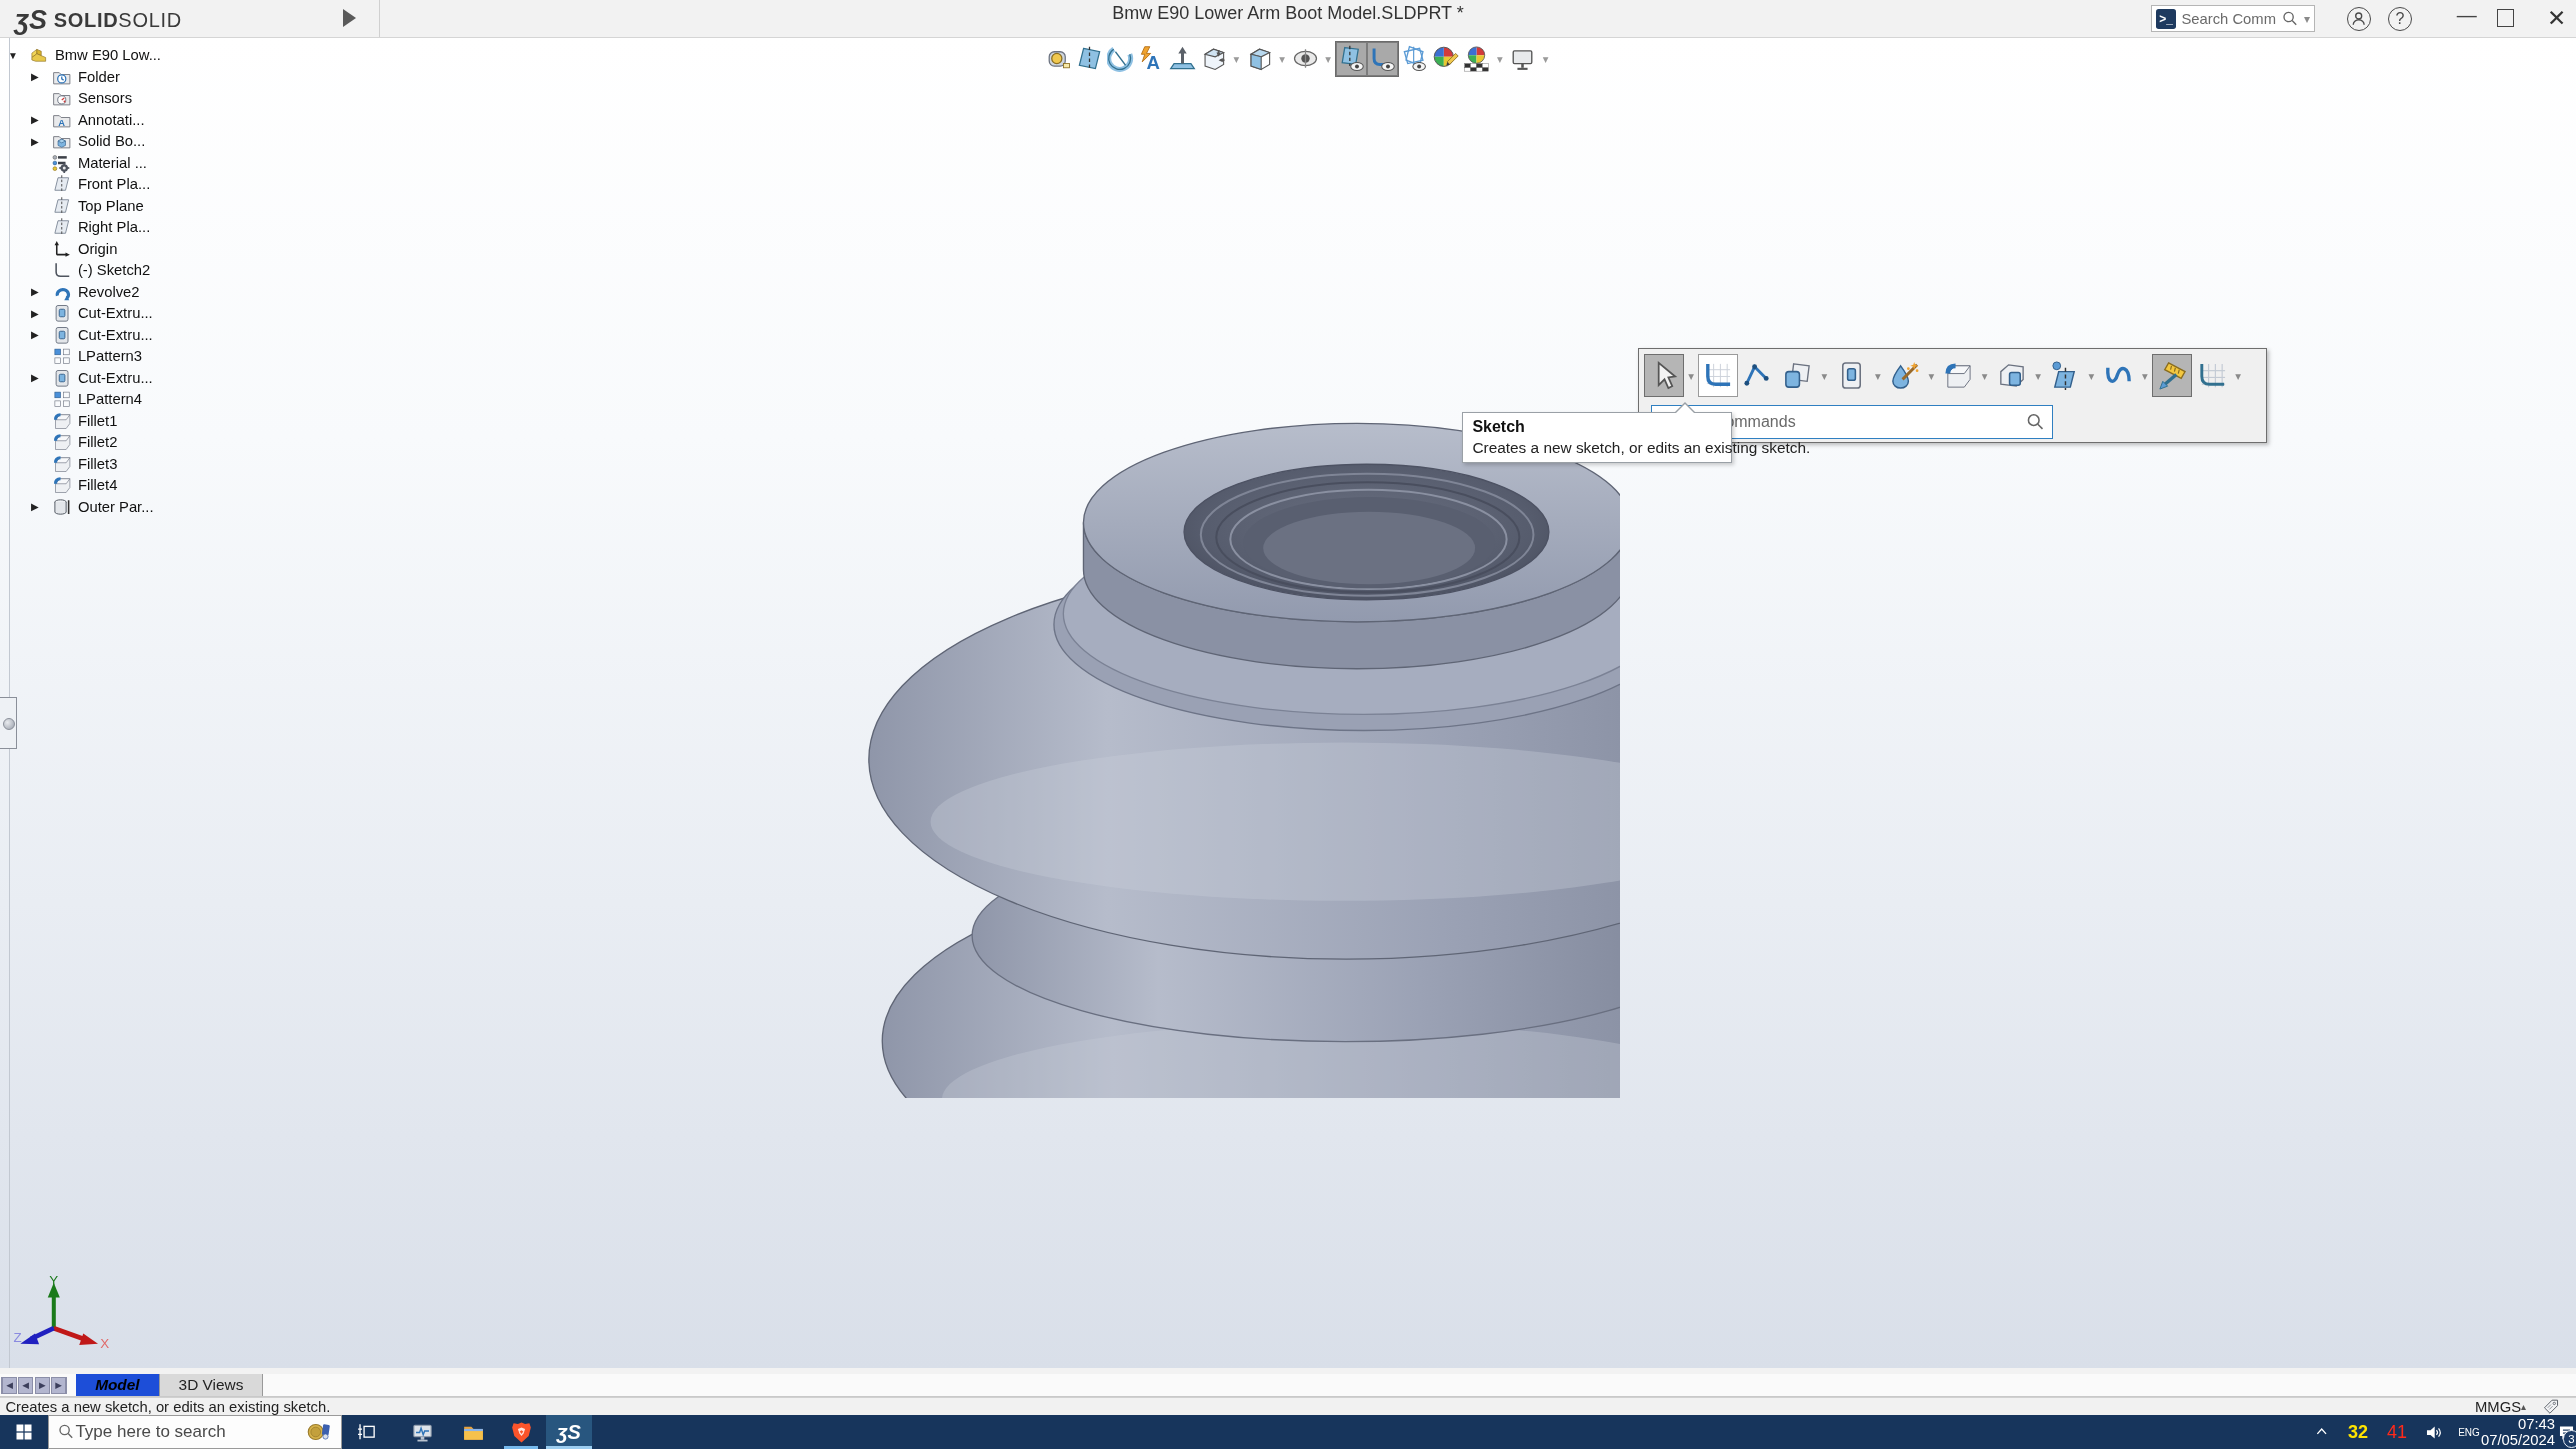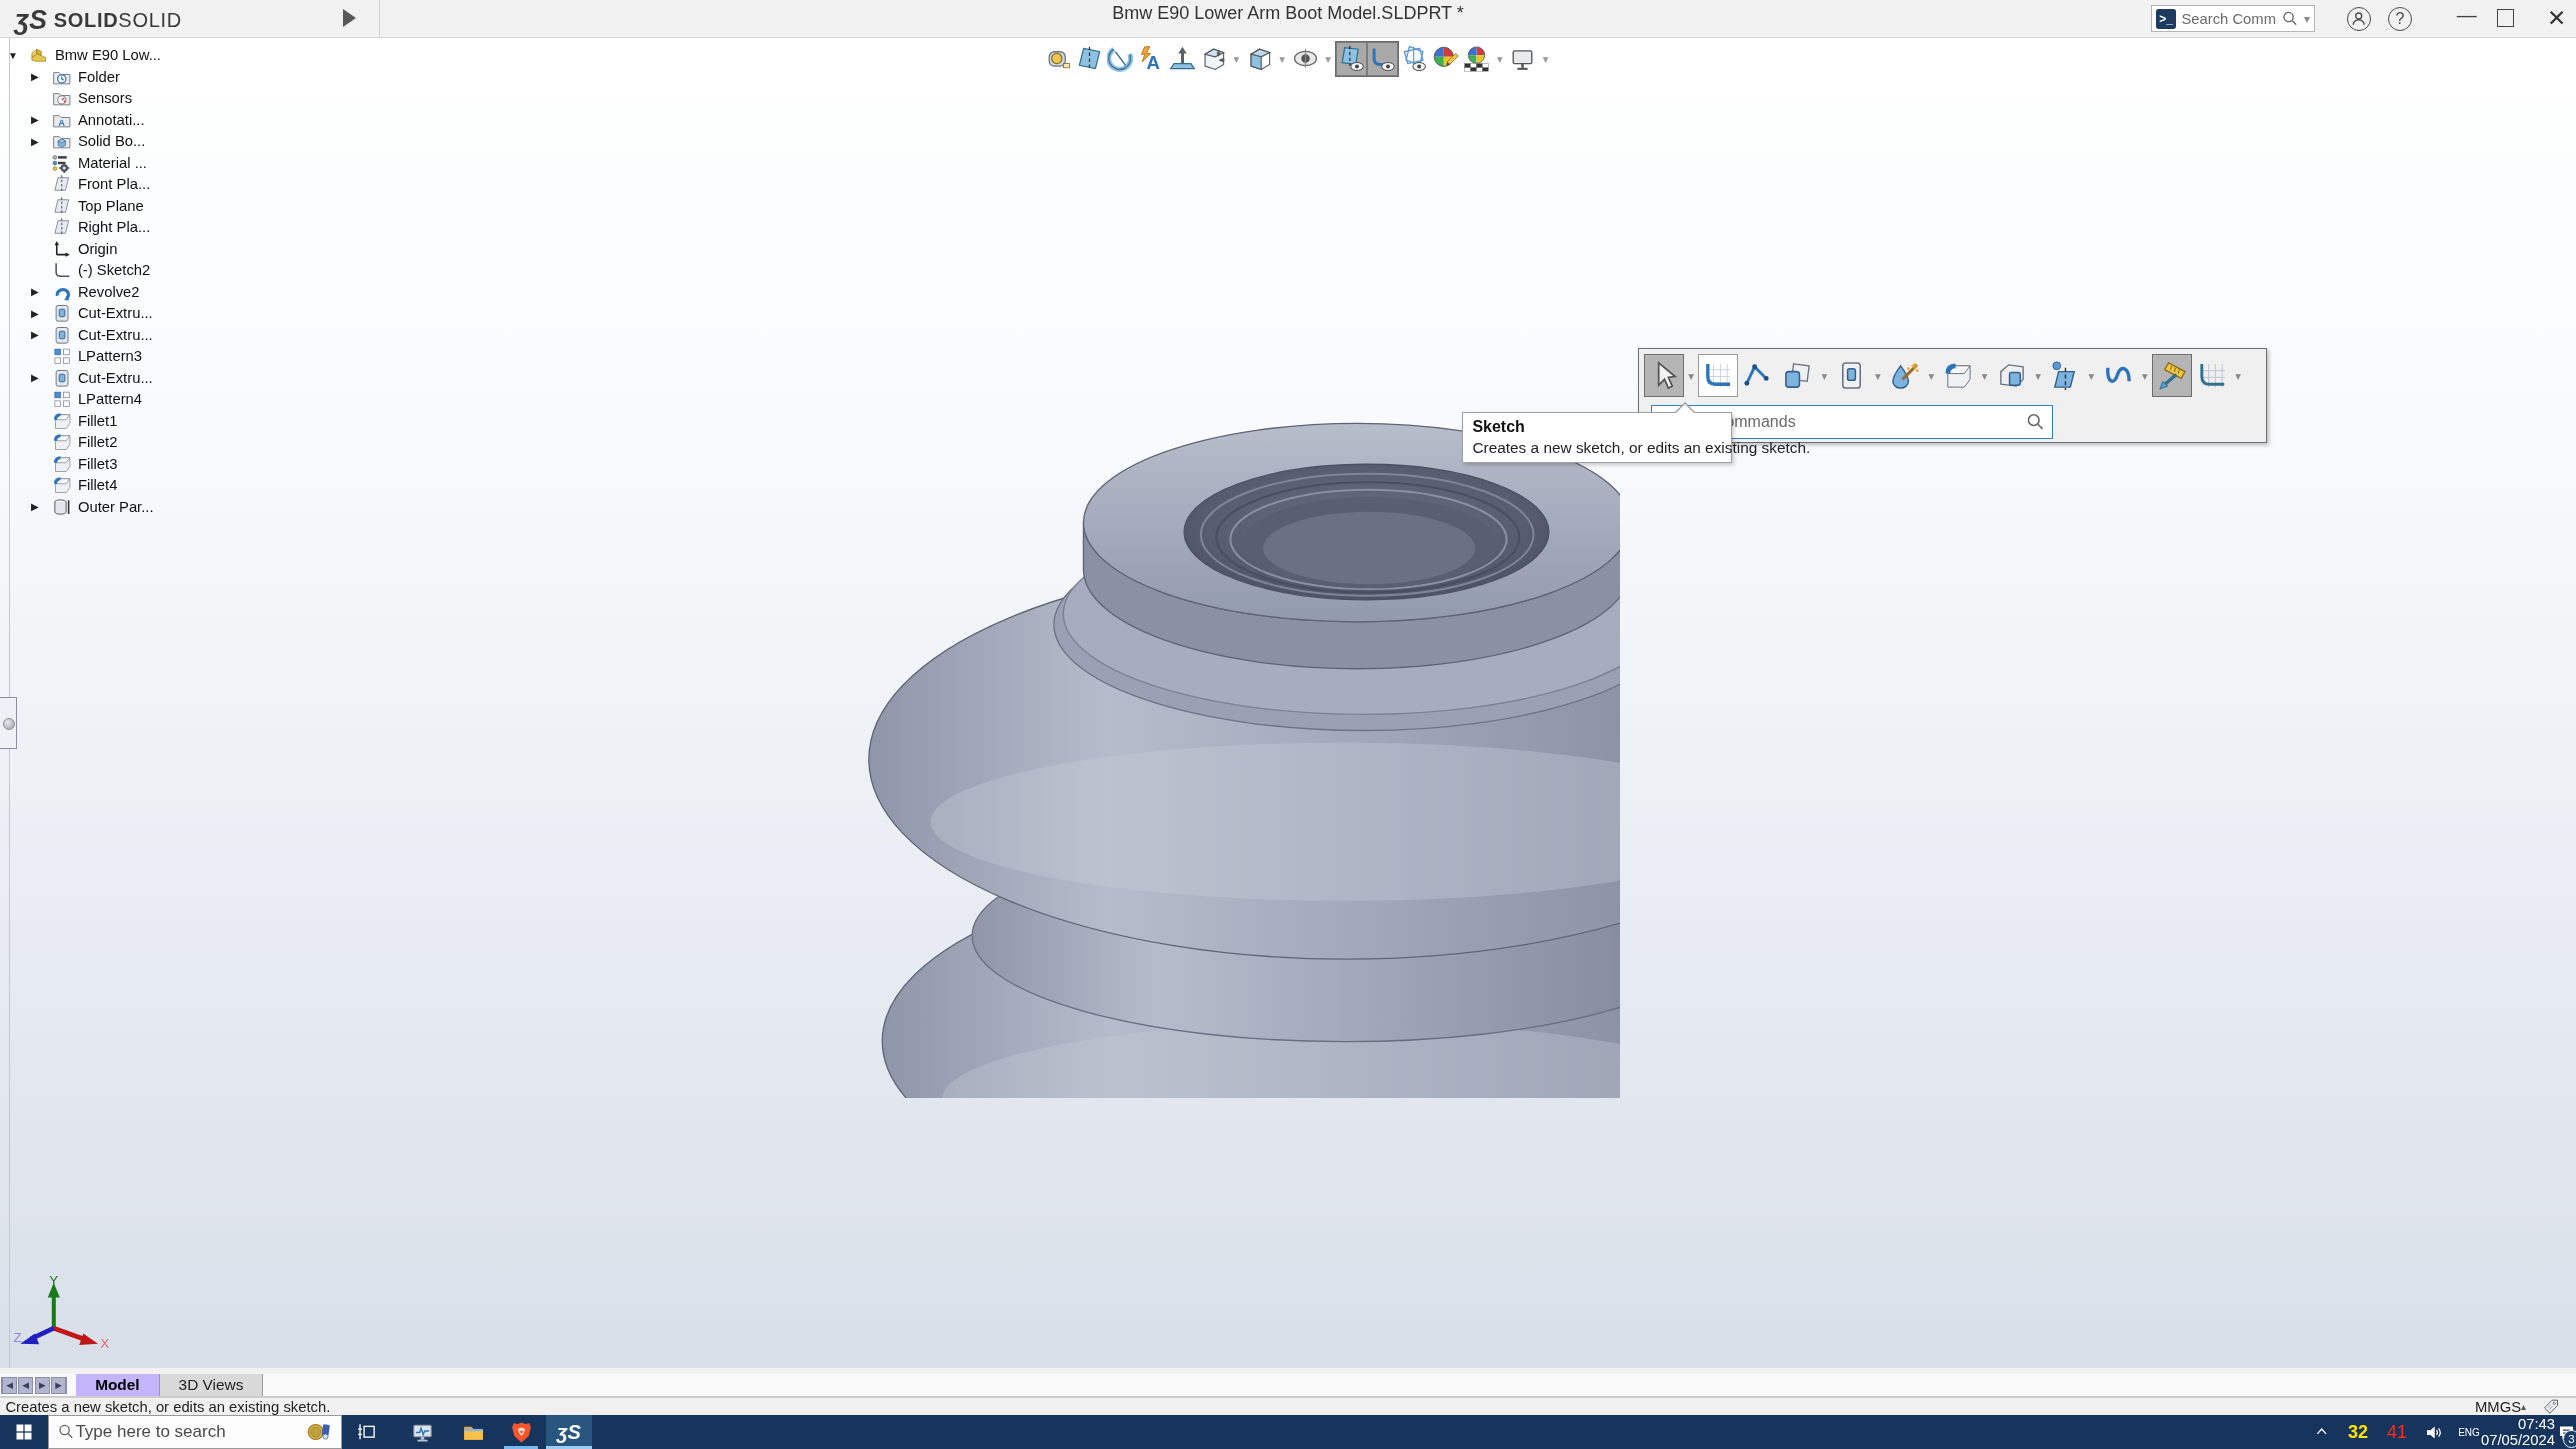--- a/index.html
+++ b/index.html
@@ -91,21 +91,21 @@
     border-left:9.4px solid transparent; border-right:9.4px solid transparent; border-bottom:9.4px solid #fff; }
   #tooltip .notch-border { position:absolute; left:212px; top:-10.7px; width:0; height:0;
     border-left:10.7px solid transparent; border-right:10.7px solid transparent; border-bottom:10.7px solid #9aa0a6; }
 
   
   #tabsbar { position:absolute; left:0; top:1374px; width:2576px; height:23px; background:#fafafa;
     border-bottom:0.7px solid #c9c9c9; display:flex; align-items:stretch; }
   .tabnav { width:15.4px; height:17.4px; margin-top:2.7px; margin-left:1.3px; background:#b3b6cf;
     border:0.7px solid #8b8ea8; color:#3c3f5c; font-size:8.7px; display:flex; align-items:center; justify-content:center; }
   .tab { padding:0 19px; font-size:15.4px; display:flex; align-items:center; }
-  .tab.active { font-weight:bold; color:#000; background:#c4b5fd; }
+  .tab.active { font-weight:bold; color:#000; background:#1d4ed8;font-style:italic; }
   .tab.inactive { background:#d9d9d9; border-left:0.7px solid #999; border-right:0.7px solid #999; color:#222; }
 
   
   #statusbar { position:absolute; left:0; top:1397px; width:2576px; height:19px; background:#f1f1f1;
     border-top:0.7px solid #d0d0d0; font-size:14.8px; color:#222; }
   #status-msg { position:absolute; left:5.4px; top:1.3px; }
   #status-mode { position:absolute; left:2308px; top:19px; width:134px; }
   #status-units { position:absolute; left:2475px; top:1.3px; }
   #status-units-dd { position:absolute; left:2521px; top:2.7px; font-size:10px; color:#555; }
   #status-tag { position:absolute; left:2541px; top:0; width:20px; height:17.4px; }

